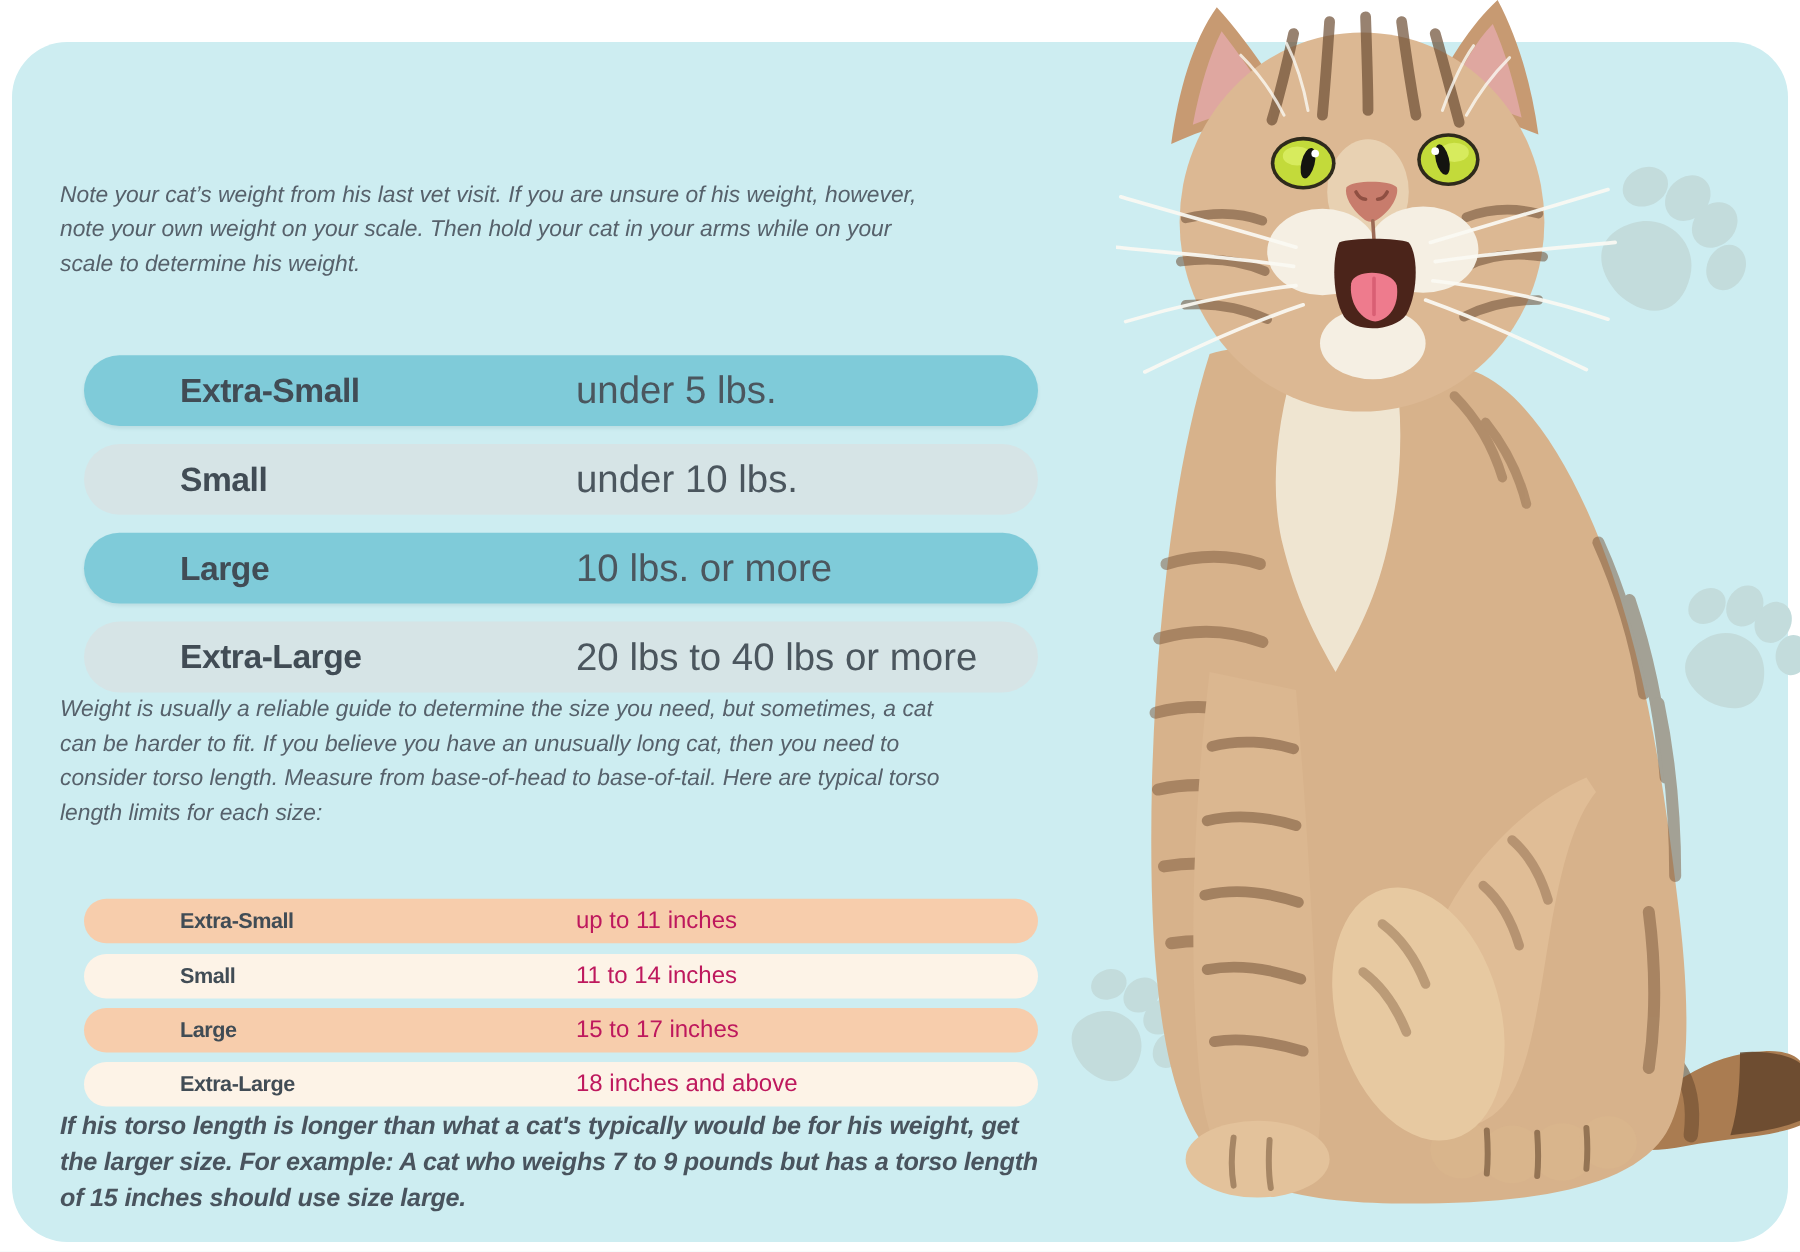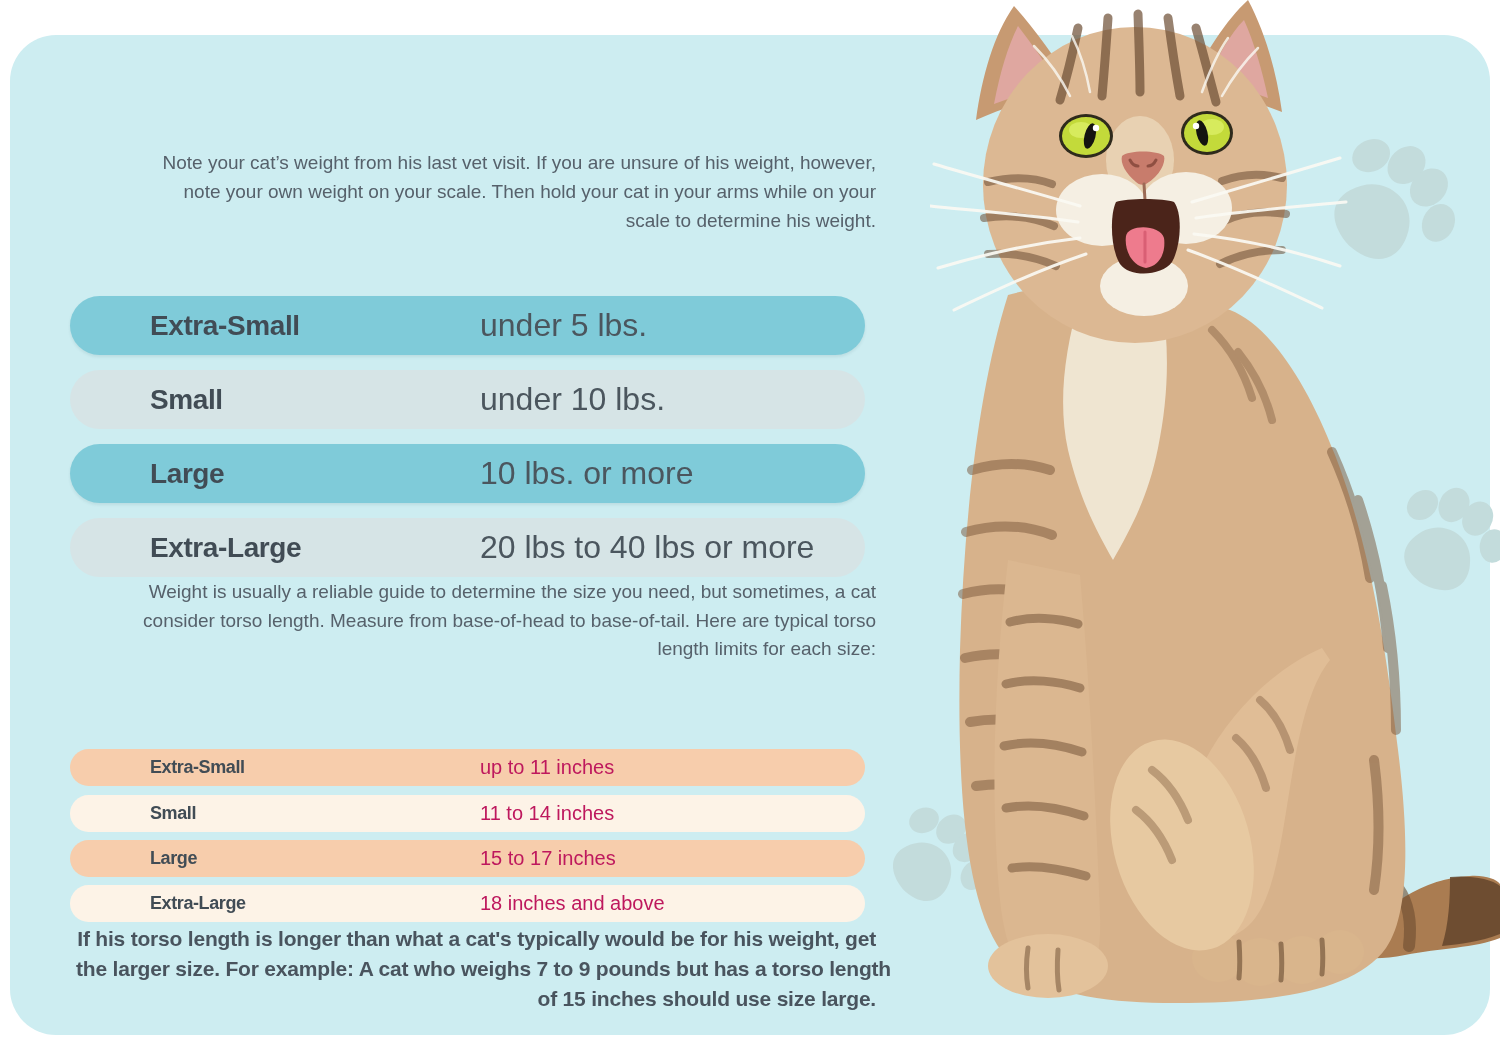--- a/index.html
+++ b/index.html
@@ -2,21 +2,21 @@
 <html><head>
 <meta charset="utf-8">
 <style>
   html,body{margin:0;padding:0;}
   body{font-family:"Liberation Sans", sans-serif;}
   .stage{position:relative;width:1500px;height:1043px;background:#ffffff;overflow:hidden;}
   .card{position:absolute;left:10px;top:35px;width:1480px;height:1000px;border-radius:46px;background:#cdedf1;}
   .paws{position:absolute;left:0;top:0;width:1500px;height:1043px;}
   .title{position:absolute;left:67px;top:60px;width:800px;margin:0;text-align:center;white-space:nowrap;
          font-family:"DejaVu Sans", sans-serif;font-weight:800;font-size:44px;letter-spacing:-2px;color:#4d4d4f;}
-  .para{position:absolute;left:76px;width:800px;text-align:right;}
+  .para{position:absolute;left:50px;width:800px;text-align:left;font-style:italic;}
   .para div{white-space:nowrap;}
   .intro{top:148px;font-size:19px;line-height:29px;color:#56616b;}
   .mid{top:578px;font-size:19px;line-height:28.5px;color:#56616b;}
   .foot{top:924px;font-size:21px;line-height:30px;font-weight:bold;color:#49545e;letter-spacing:-0.2px;}
   .row{position:absolute;left:70px;width:795px;display:flex;align-items:center;margin-top:33px;}
   .wrow{height:59px;border-radius:30px;}
   .trow{height:37px;border-radius:19px;}
   .wrow.shade{box-shadow:0 2px 3px rgba(40,90,100,0.10);}
   .wr0{top:263px}.wr1{top:337px}.wr2{top:411px}.wr3{top:485px}
   .tr0{top:716px}.tr1{top:762px}.tr2{top:807px}.tr3{top:852px}
@@ -72,20 +72,21 @@
       <span class="val">10 lbs. or more</span>
     </div>
     <div class="row wrow wr3" style="background-color: rgb(214, 228, 230);">
       <span class="size">Extra-Large</span>
       <span class="val">20 lbs to 40 lbs or more</span>
     </div>
   </div>
 
   <div class="para mid">
     <div>Weight is usually a reliable guide to determine the size you need, but sometimes, a cat</div>
+    <div>can be harder to fit. If you believe you have an unusually long cat, then you need to</div>
     <div>consider torso length. Measure from base-of-head to base-of-tail. Here are typical torso</div>
     <div>length limits for each size:</div>
   </div>
 
   <div>
     <div class="row trow tr0" style="background-color: rgb(247, 205, 172);">
       <span class="size">Extra-Small</span>
       <span class="val">up to 11 inches</span>
     </div>
     <div class="row trow tr1" style="background-color: rgb(253, 243, 231);">

